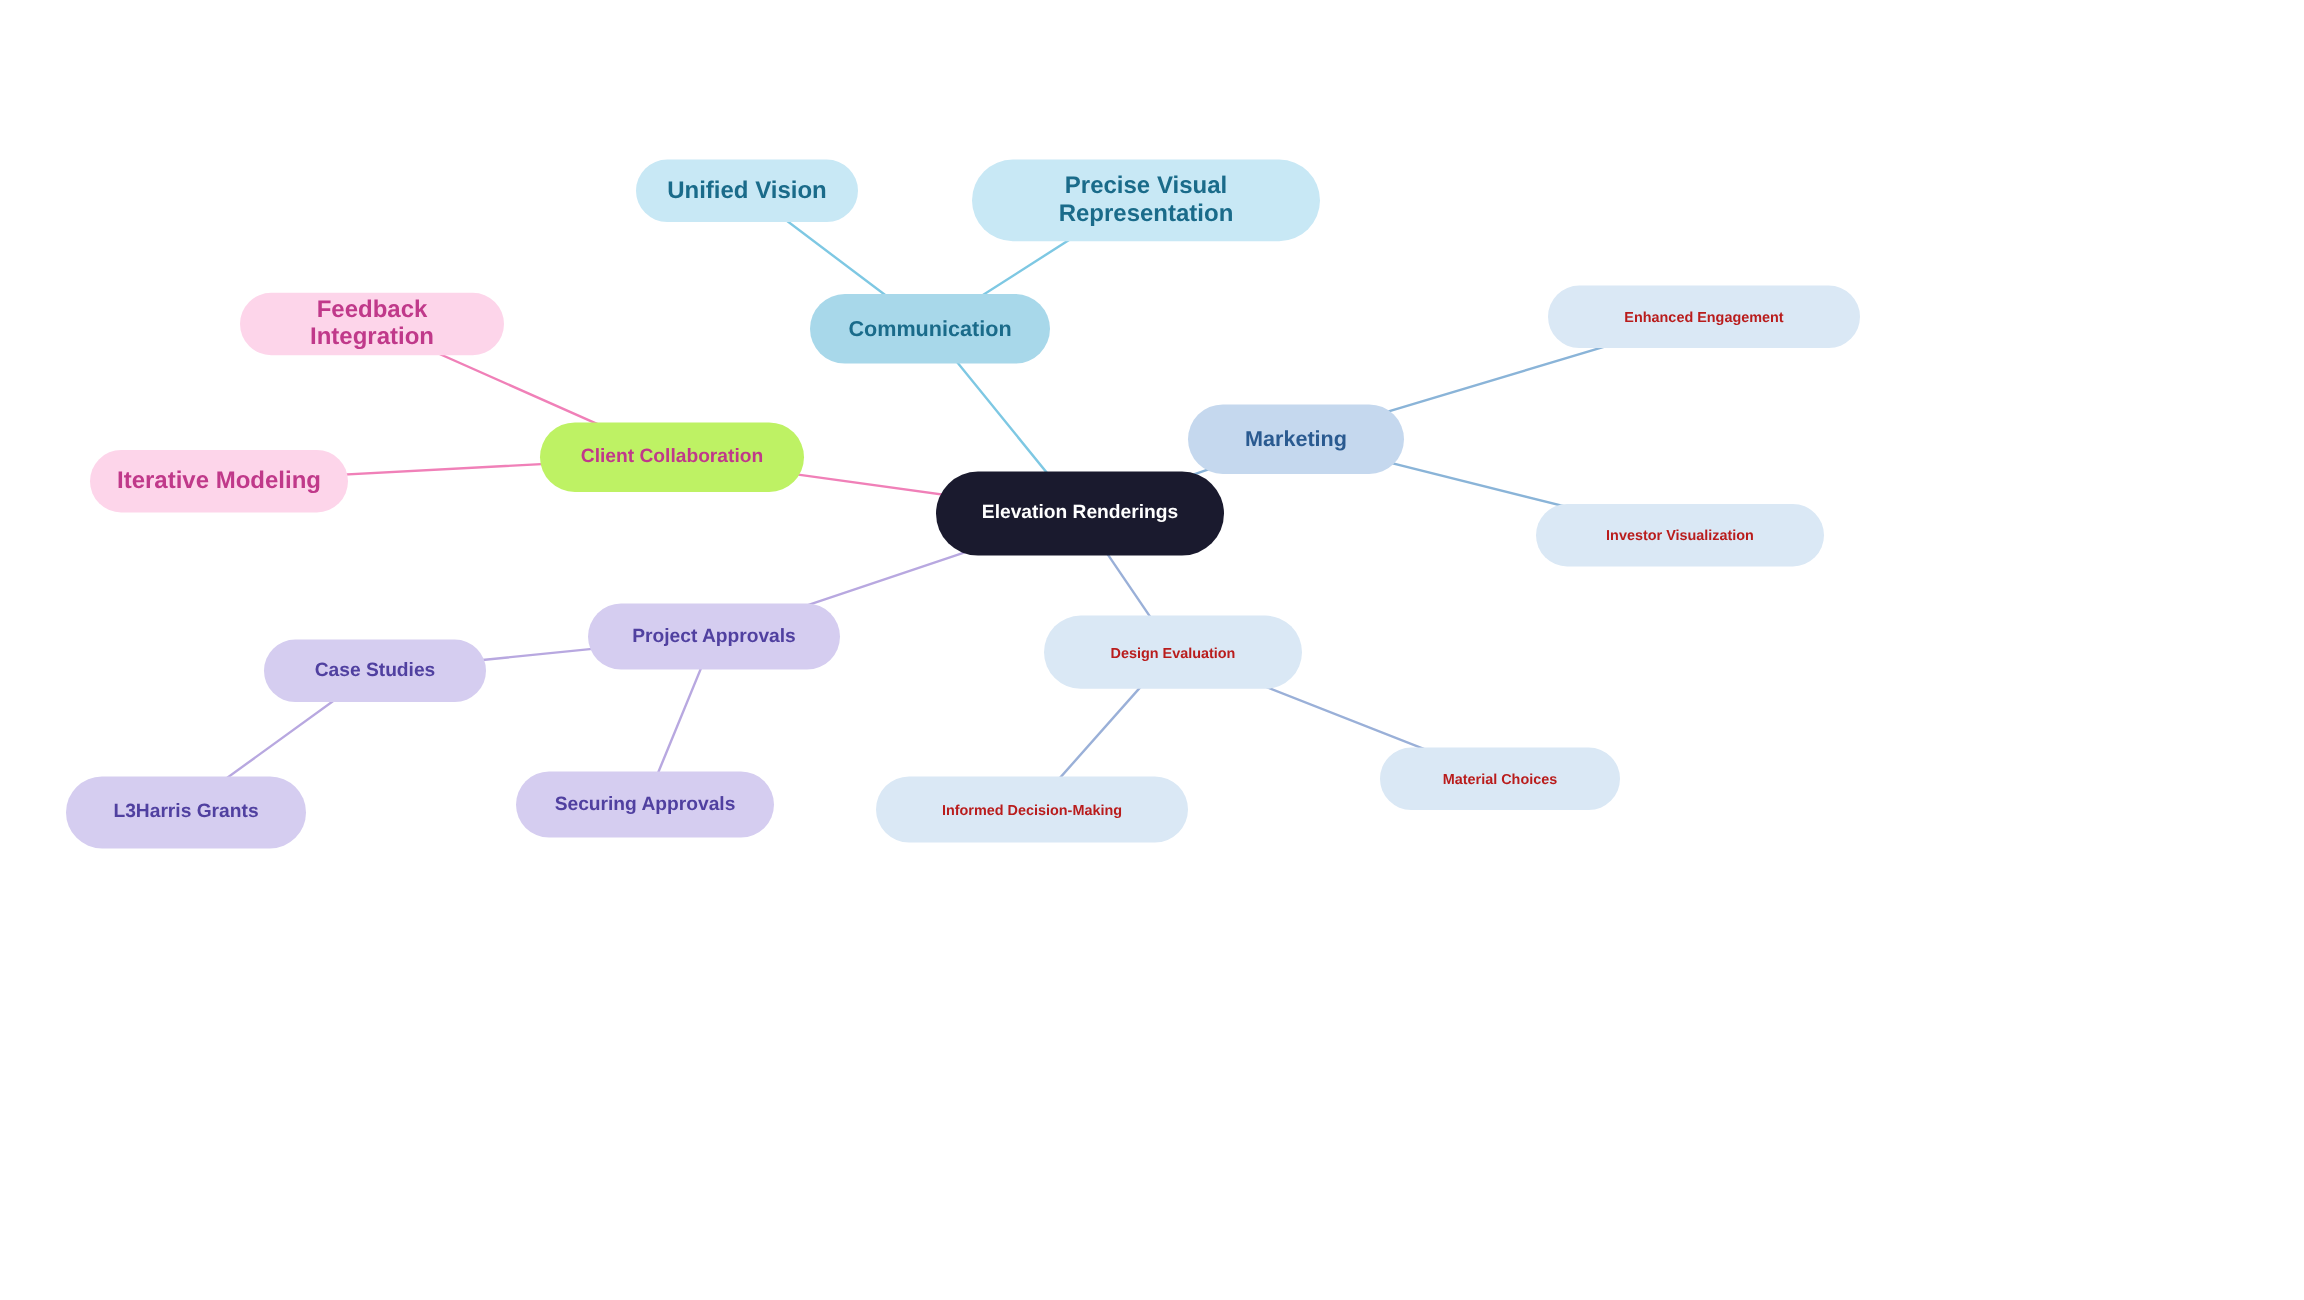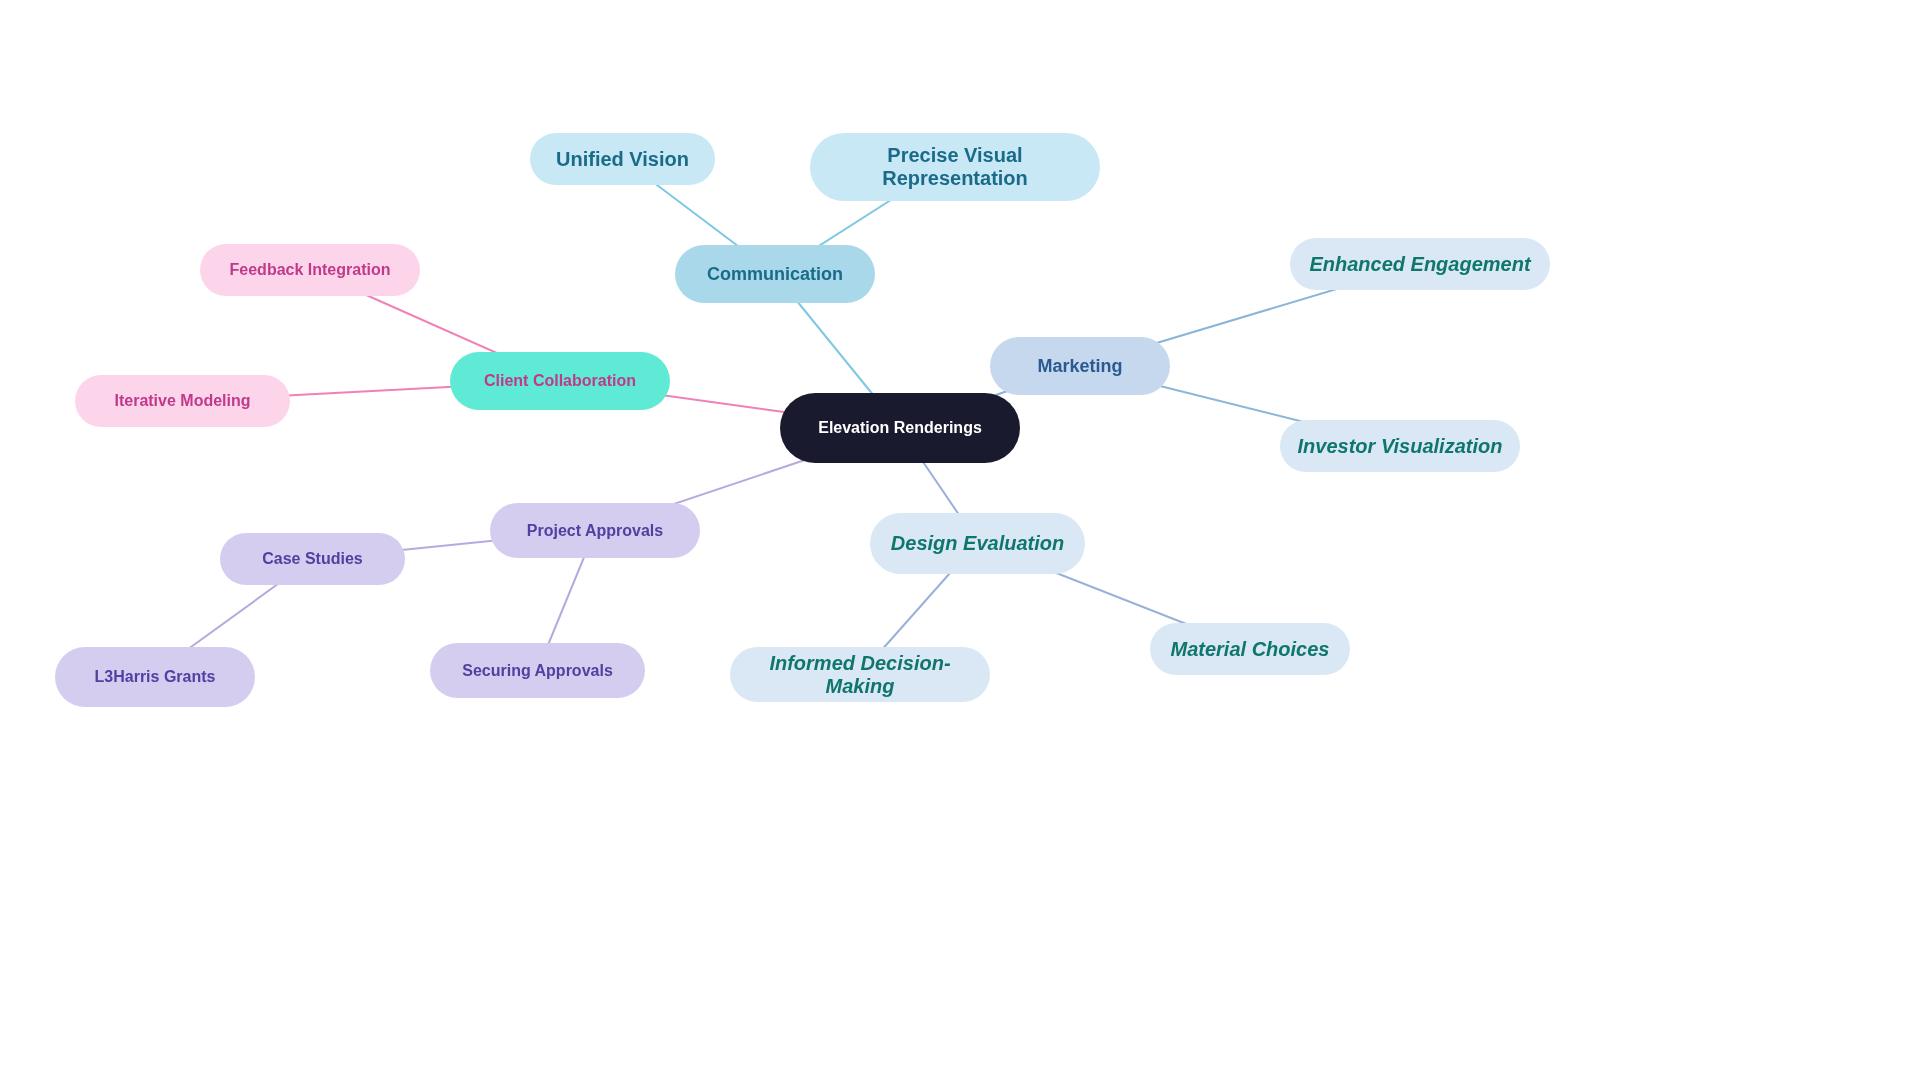--- a/index.html
+++ b/index.html
@@ -42,39 +42,38 @@
       font-size: 18px;
       width: 200px;
       height: 58px;
     }
     .node-blue-light {
       background: #c8e8f5;
       color: #1a6b8a;
       font-size: 20px;
     }
     .node-pink {
-      background: #5eead4;
+      background: #bef264;
       color: #c0398a;
       font-size: 16px;
     }
     .node-pink-light {
       background: #fdd5ea;
       color: #c0398a;
-      font-size: 16px;
+      font-size: 20px;
     }
     .node-purple {
       background: #d5cdf0;
       color: #5040a0;
       font-size: 16px;
     }
     .node-blue-pale {
       background: #dae8f5;
-      color: #0f766e;
-      font-size: 20px;
-      font-style: italic;
+      color: #b91c1c;
+      font-size: 12px;
     }
     .node-marketing {
       background: #c5d8ee;
       color: #2a5a90;
       font-size: 18px;
       width: 180px;
       height: 58px;
     }
   </style>
 </head>

